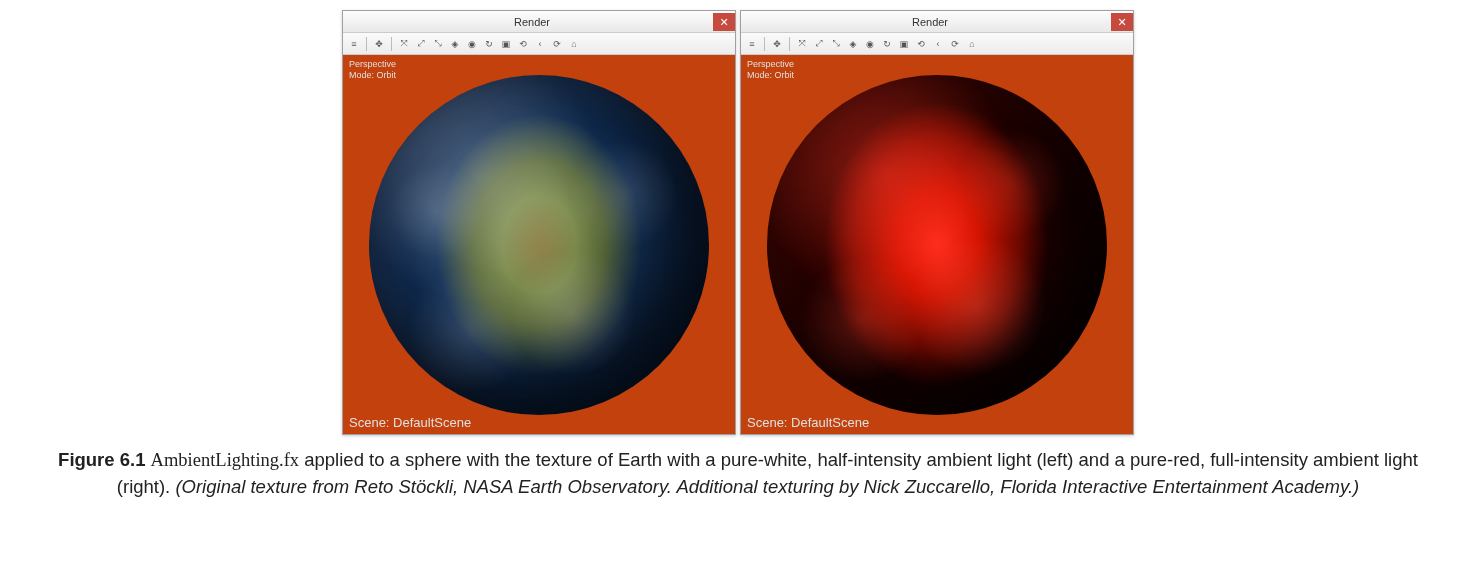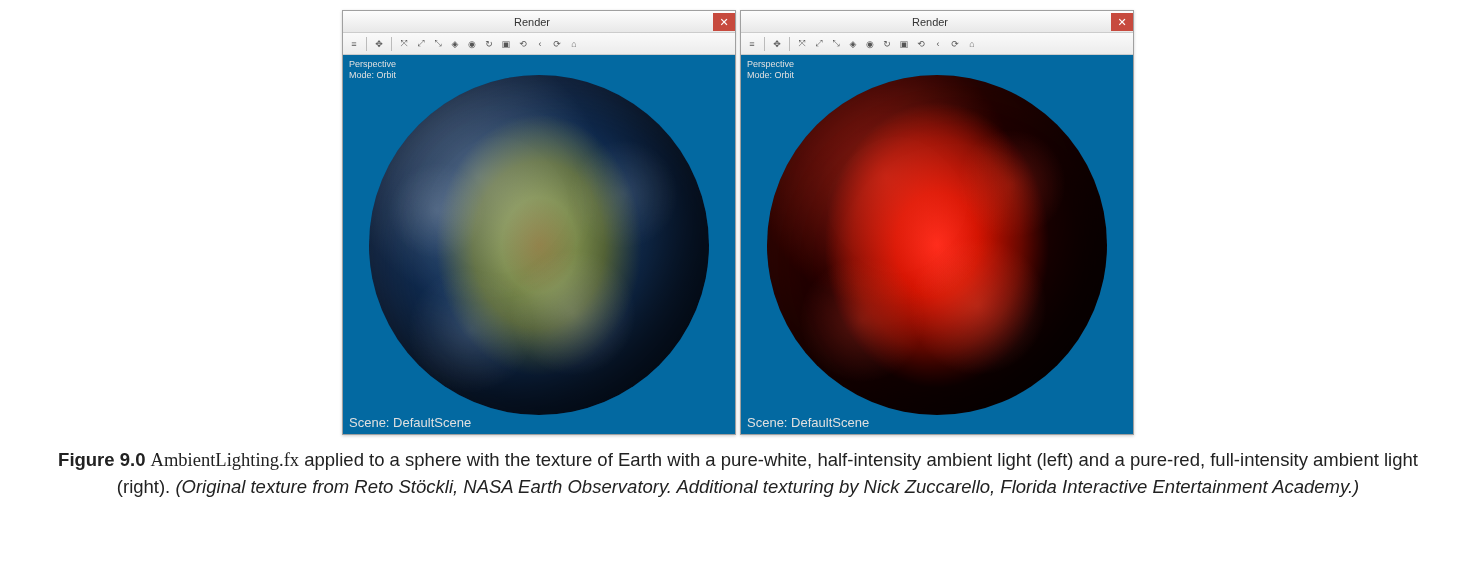--- a/index.html
+++ b/index.html
@@ -77,21 +77,21 @@
       border: 1px solid transparent;
     }
     .tb-sep {
       width: 1px;
       height: 14px;
       background: #bbb;
       margin: 0 2px;
     }
     .viewport {
       flex: 1;
-      background: #0369a1;
+      background: #c2410c;
       position: relative;
       overflow: hidden;
     }
     .vp-label-tl {
       position: absolute;
       top: 4px;
       left: 6px;
       font-size: 9px;
       color: #e0e0e0;
       line-height: 1.2;
@@ -233,20 +233,20 @@
           <span>Mode: Orbit</span>
         </div>
         <div class="globe globe-red"></div>
         <div class="vp-label-bl">Scene: DefaultScene</div>
       </div>
     </div>
 
   </div>
 
   <p class="caption">
-    <span class="figlabel">Figure 9.0</span>
+    <span class="figlabel">Figure 6.1</span>
     <span> </span>
     <span class="code">AmbientLighting.fx</span>
     <span> applied to a sphere with the texture of Earth with a pure-white, half-intensity ambient light (left) and a pure-red, full-intensity ambient light (right). </span>
     <span class="attrib">(Original texture from Reto Stöckli, NASA Earth Observatory. Additional texturing by Nick Zuccarello, Florida Interactive Entertainment Academy.)</span>
   </p>
 
 </div>
 
 </body></html>

